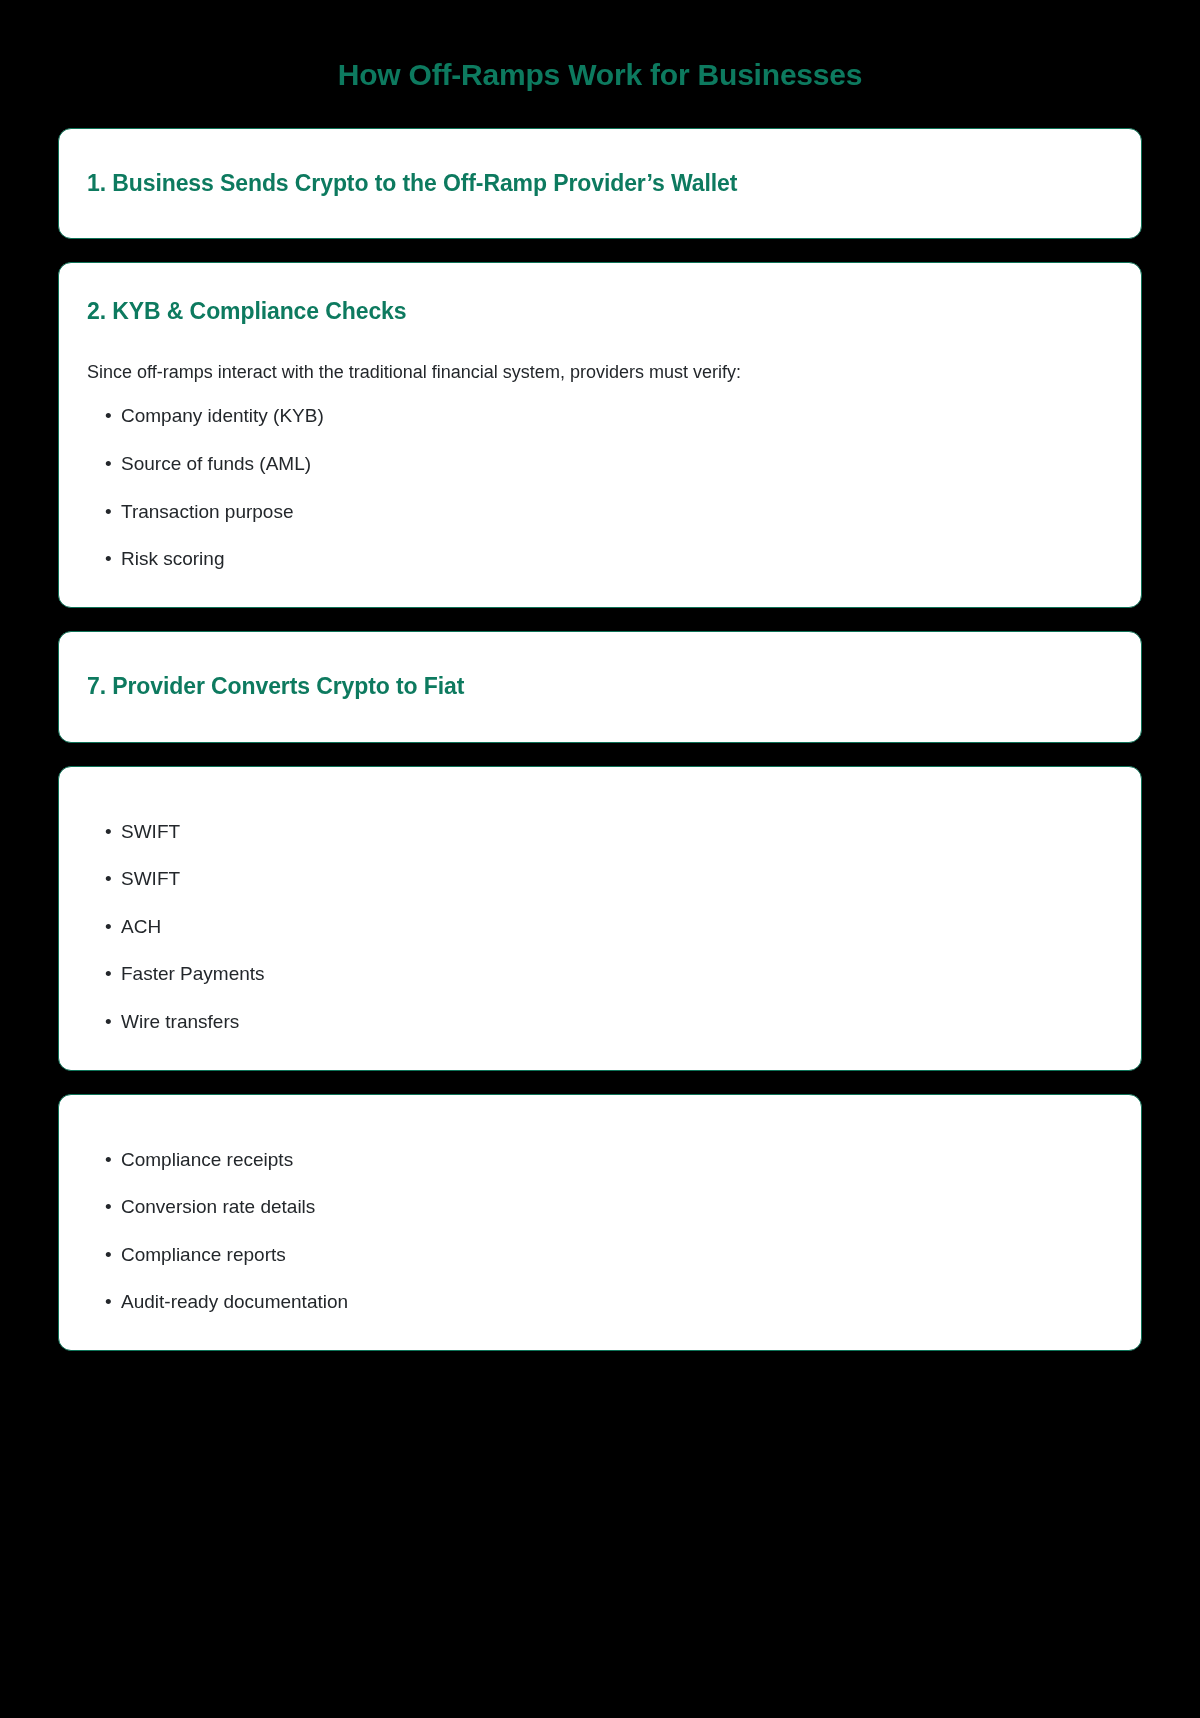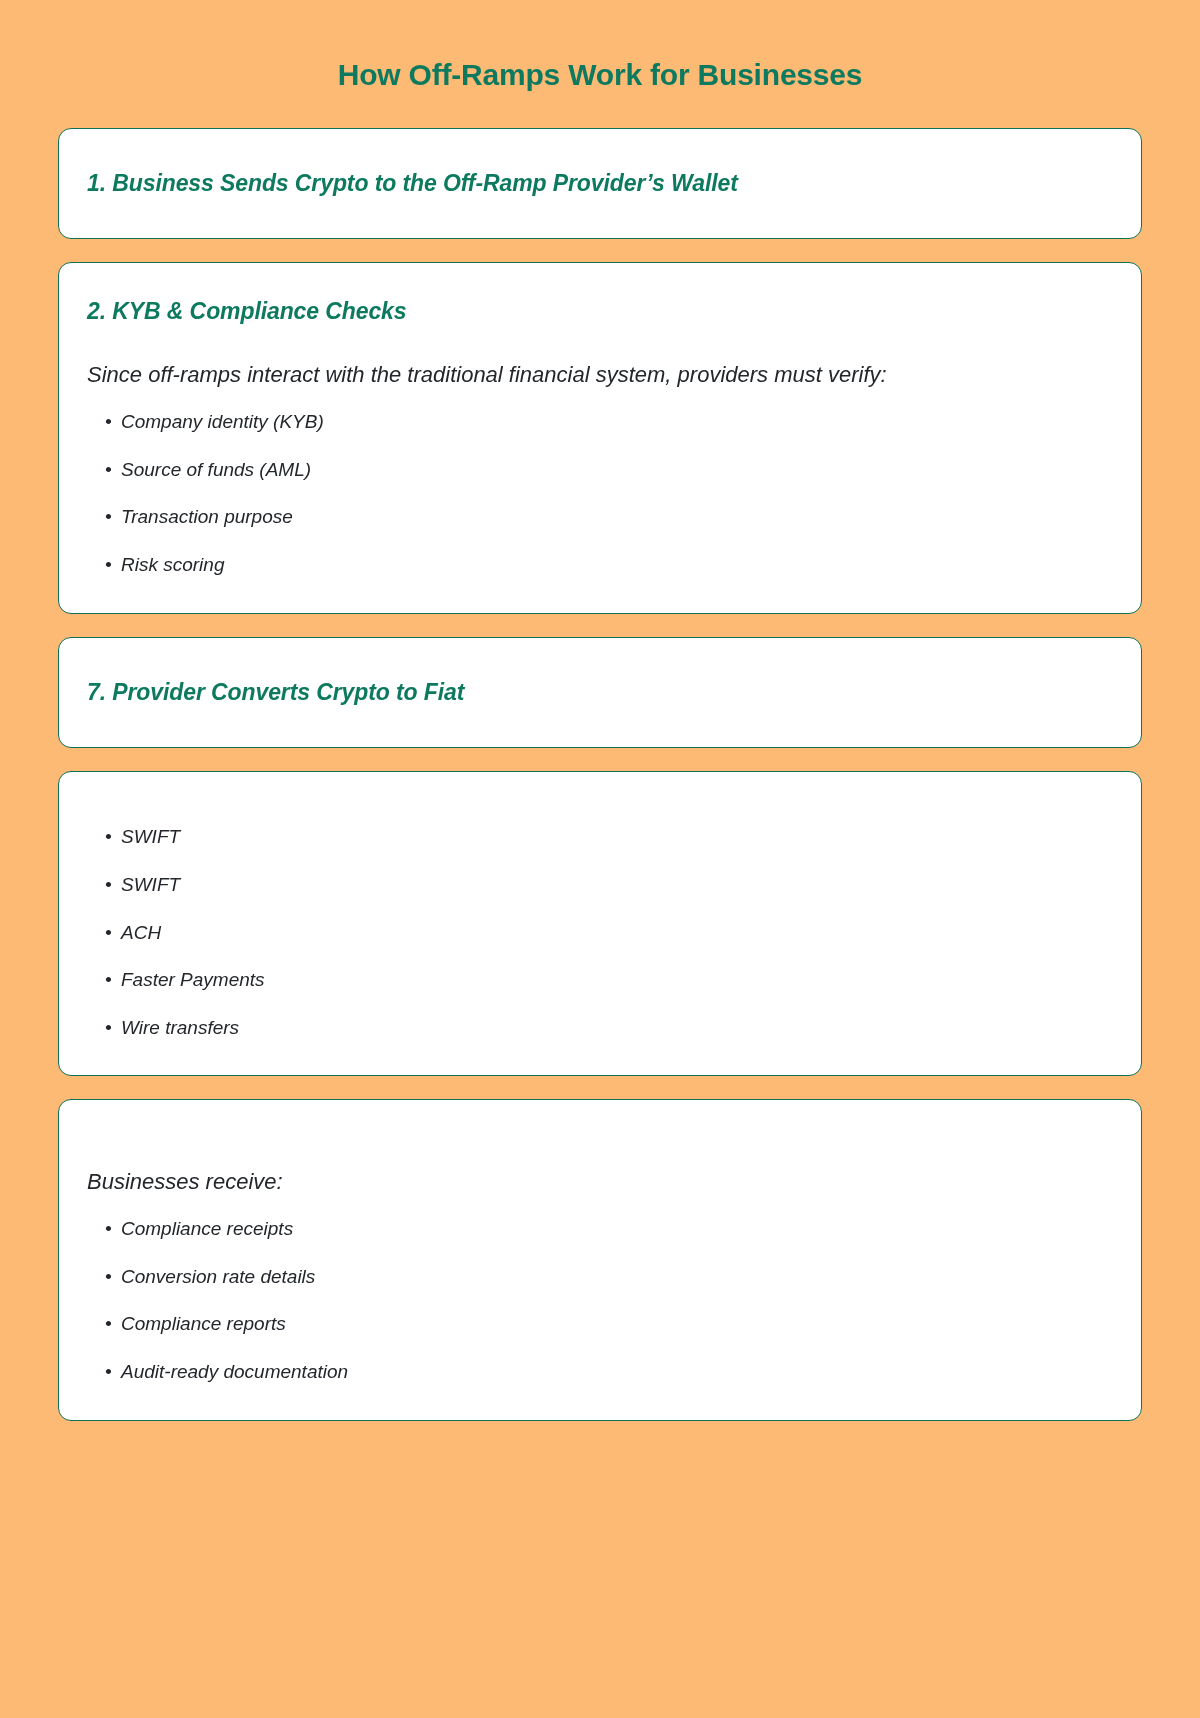--- a/index.html
+++ b/index.html
@@ -12,39 +12,38 @@
     background: #e1efe8;
     font-family: "Liberation Sans", sans-serif;
     -webkit-font-smoothing: antialiased;
   }
 
   .page {
     width: 1200px;
     min-height: 1718px;
     box-sizing: border-box;
     padding: 0 58px 52px 58px;
-    background: #fdba74;
+    background: #000000;
   }
 
   .page-title {
     margin: 0;
     padding: 56px 0 34px 0;
     text-align: center;
     font-size: 30px;
     font-weight: 700;
     letter-spacing: -0.2px;
     color: #0d7a5f;
     line-height: 1.25;
   }
 
   .steps {
     display: flex;
     flex-direction: column;
     gap: 23px;
-    font-style: italic;
   }
 
   .card {
     background: #ffffff;
     border: 1.5px solid #0e7257;
     border-radius: 13px;
     box-sizing: border-box;
     padding: 34px 32px 34px 28px;
   }
 
@@ -52,21 +51,21 @@
     margin: 0;
     font-size: 23px;
     font-weight: 700;
     color: #0d7a5f;
     letter-spacing: -0.1px;
     line-height: 1.3;
   }
 
   .card-body {
     margin: 32px 0 0 0;
-    font-size: 22px;
+    font-size: 18px;
     color: #23272b;
     line-height: 1.45;
     font-weight: 400;
   }
 
   .bullets {
     list-style: none;
     margin: 18px 0 0 0;
     padding: 0;
   }
@@ -160,21 +159,20 @@
           <span class="bullet-text">Faster Payments</span>
         </li>
         <li>
           <span class="bullet-dot">•</span>
           <span class="bullet-text">Wire transfers</span>
         </li>
       </ul>
     </section>
 
     <section class="card">
-      <p class="card-body">Businesses receive:</p>
       <ul class="bullets">
         <li>
           <span class="bullet-dot">•</span>
           <span class="bullet-text">Compliance receipts</span>
         </li>
         <li>
           <span class="bullet-dot">•</span>
           <span class="bullet-text">Conversion rate details</span>
         </li>
         <li>

